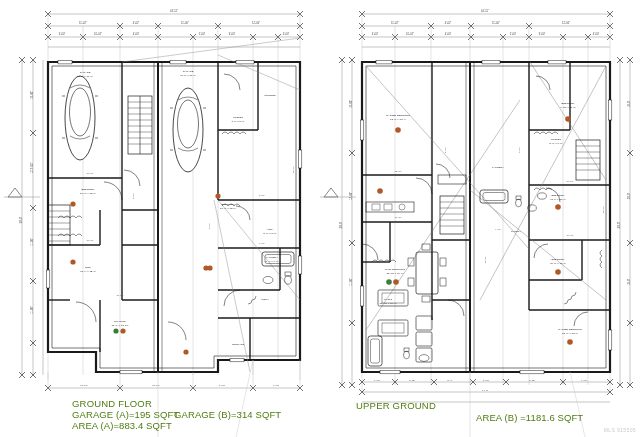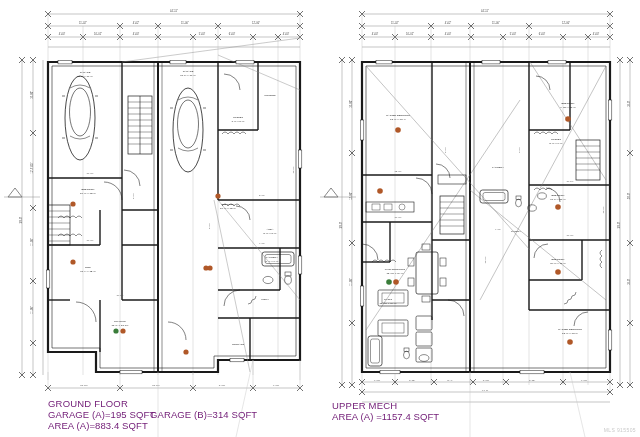--- a/index.html
+++ b/index.html
@@ -2,21 +2,21 @@
 <html><head>
 <meta charset="utf-8">
 <style>
   html,body{margin:0;padding:0;background:#ffffff;}
   body{width:640px;height:437px;overflow:hidden;font-family:"Liberation Sans",sans-serif;}
   #sheet{position:relative;width:640px;height:437px;background:#ffffff;}
   .plan{position:absolute;top:0;height:437px;}
   #plan-left{left:0;width:320px;}
   #plan-right{left:320px;width:320px;}
   svg{display:block;}
-  .cap{position:absolute;font-family:"Liberation Sans",sans-serif;color:#701a75;white-space:nowrap;}
+  .cap{position:absolute;font-family:"Liberation Sans",sans-serif;color:#4d7c0f;white-space:nowrap;margin-left:24px;}
   .cap-title{font-size:9.5px;letter-spacing:.2px;}
   .cap-line{font-size:9.5px;letter-spacing:.1px;}
   #cap-ground{left:48px;top:398px;}
   #cap-ground2{left:150px;top:409px;}
   #cap-upper{left:332px;top:400px;}
   #cap-upper2{left:452px;top:412px;}
   #wm{position:absolute;right:4px;bottom:4px;font-size:5px;color:#c9c9c9;letter-spacing:.4px;font-family:"Liberation Sans",sans-serif;}
 </style>
 </head>
 <body>
@@ -655,18 +655,20 @@
   <div class="cap" id="cap-ground">
     <div class="cap-title">GROUND FLOOR</div>
     <div class="cap-line">GARAGE (A)=195 SQFT</div>
     <div class="cap-line">AREA (A)=883.4 SQFT</div>
   </div>
   <div class="cap" id="cap-ground2">
     <div class="cap-line">GARAGE (B)=314 SQFT</div>
   </div>
 
   <div class="cap" id="cap-upper">
-    <div class="cap-title">UPPER MECH</div>
-    <div class="cap-line">AREA (A) =1157.4  SQFT</div>
+    <div class="cap-title">UPPER GROUND</div>
+  </div>
+  <div class="cap" id="cap-upper2">
+    <div class="cap-line">AREA (B) =1181.6 SQFT</div>
   </div>
 
   <div id="wm">MLS 915505</div>
 </div>
 
 </body></html>

